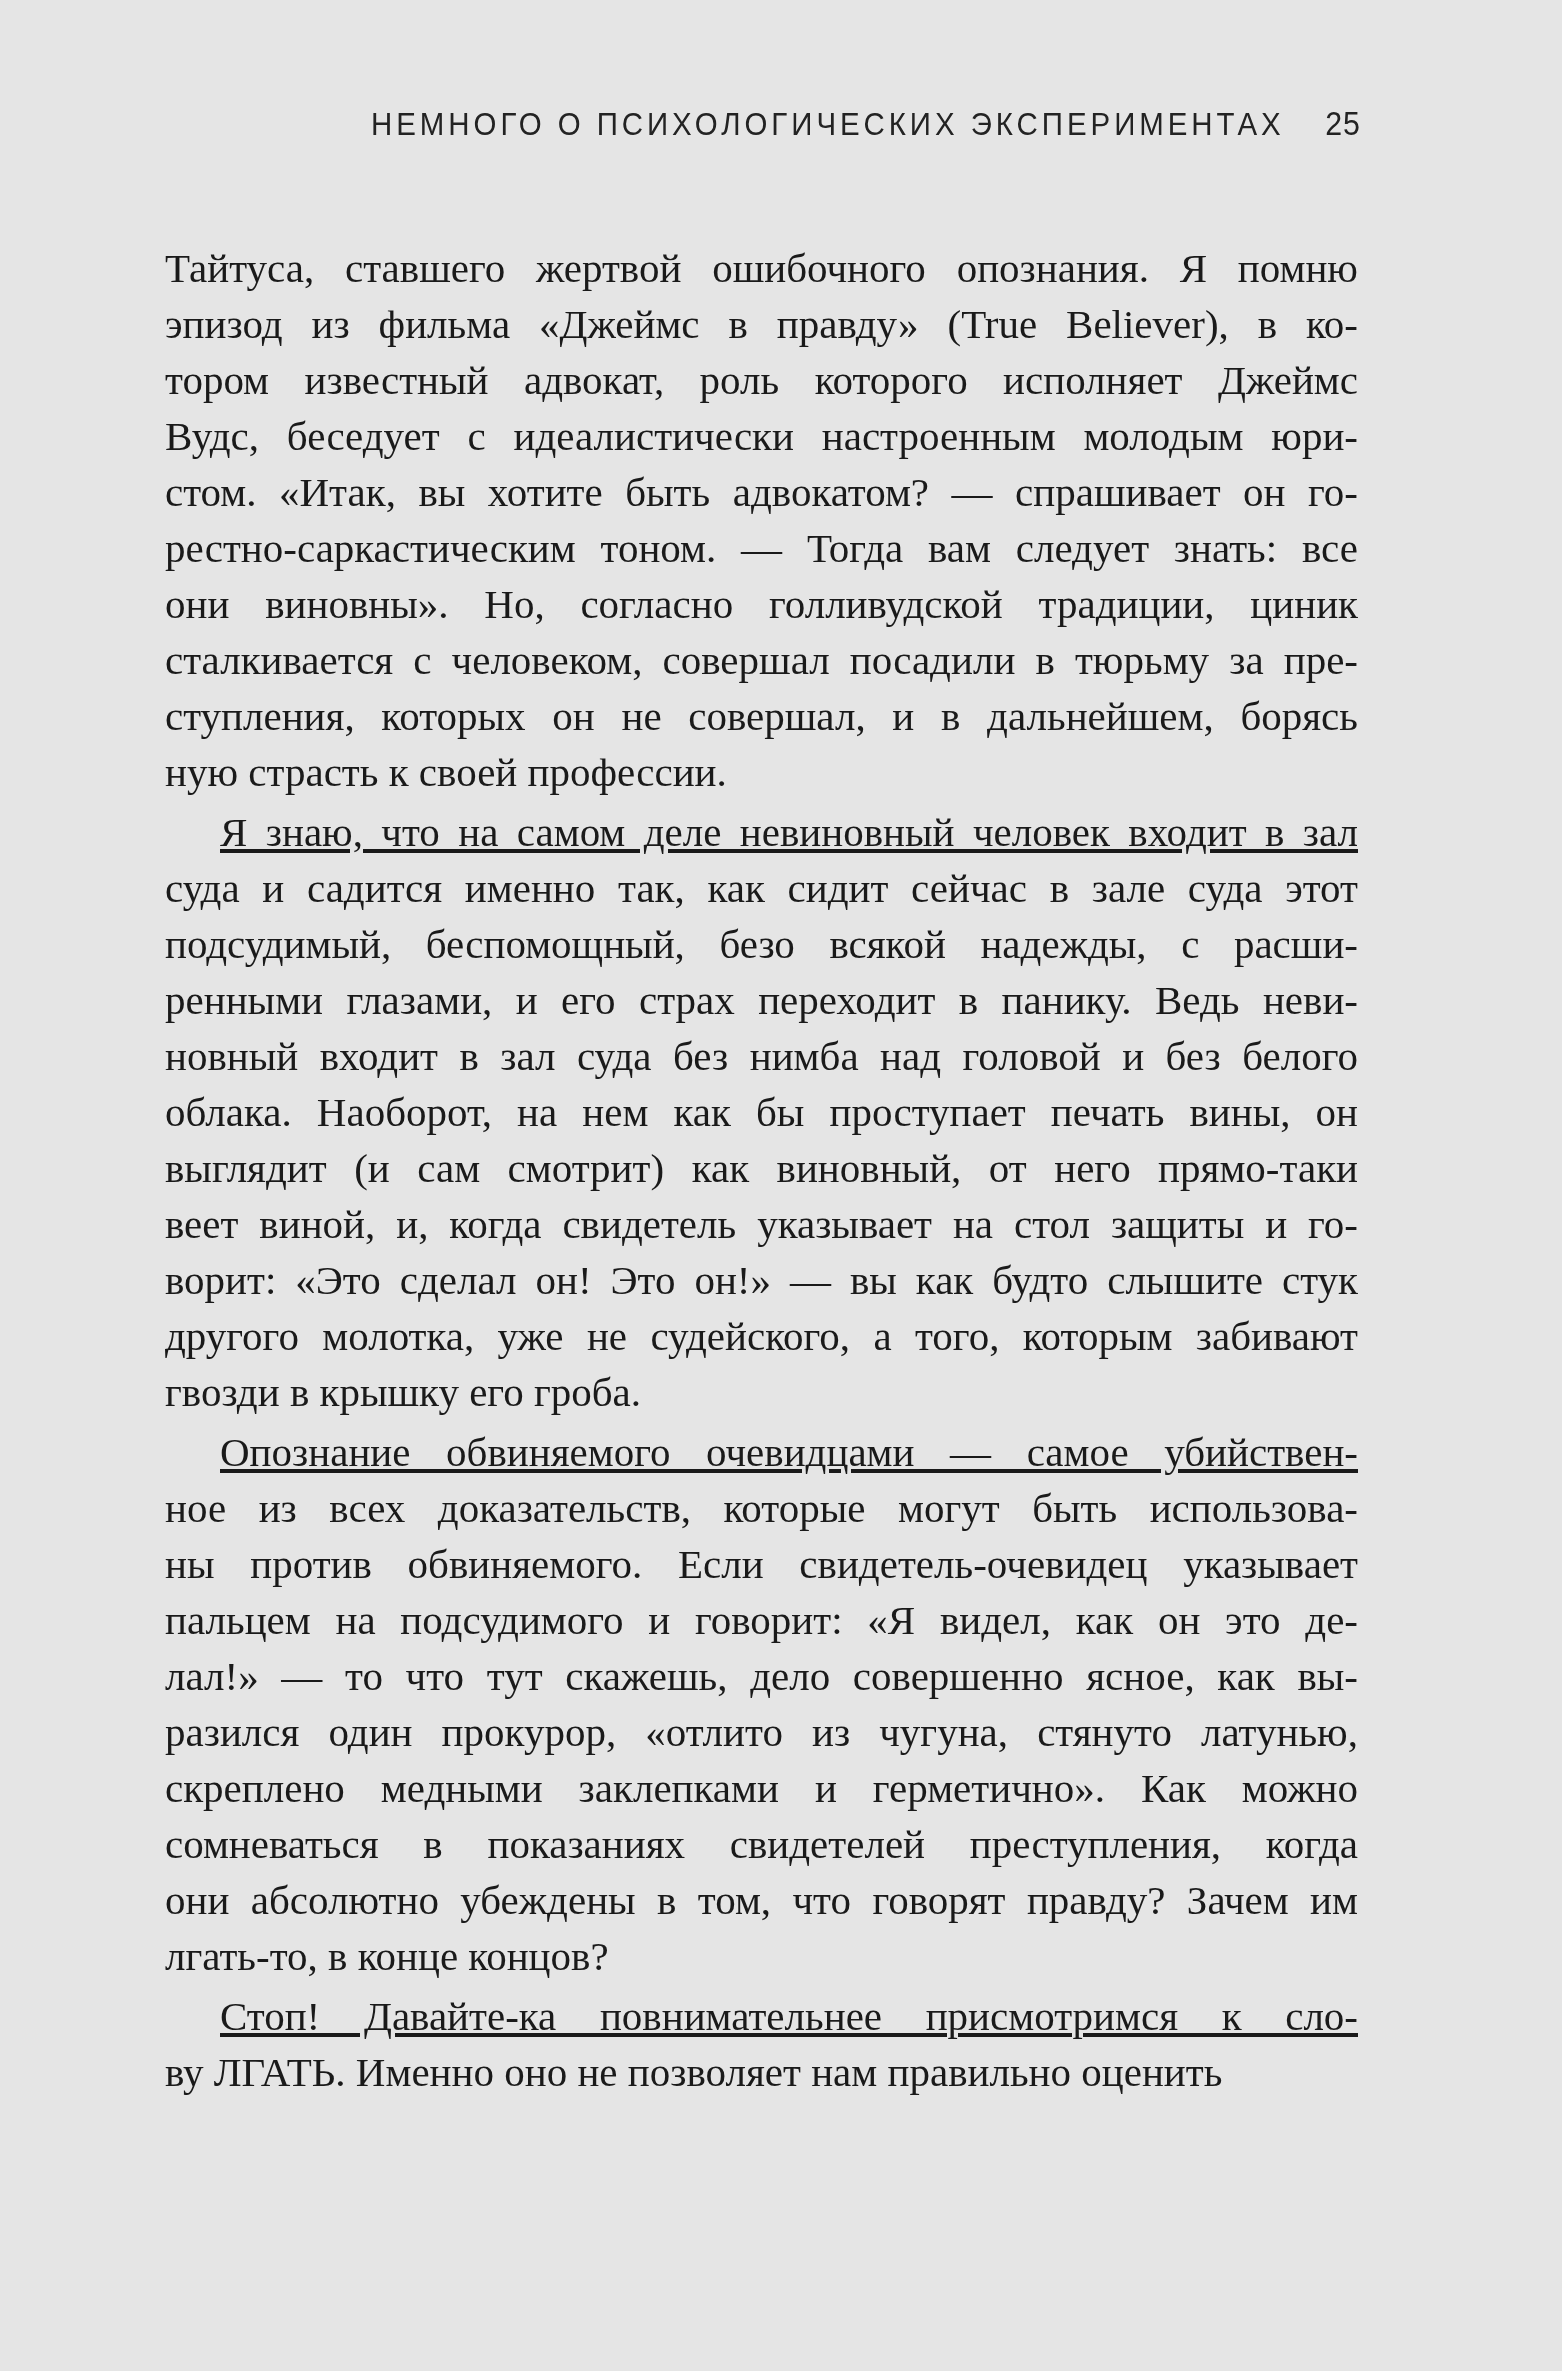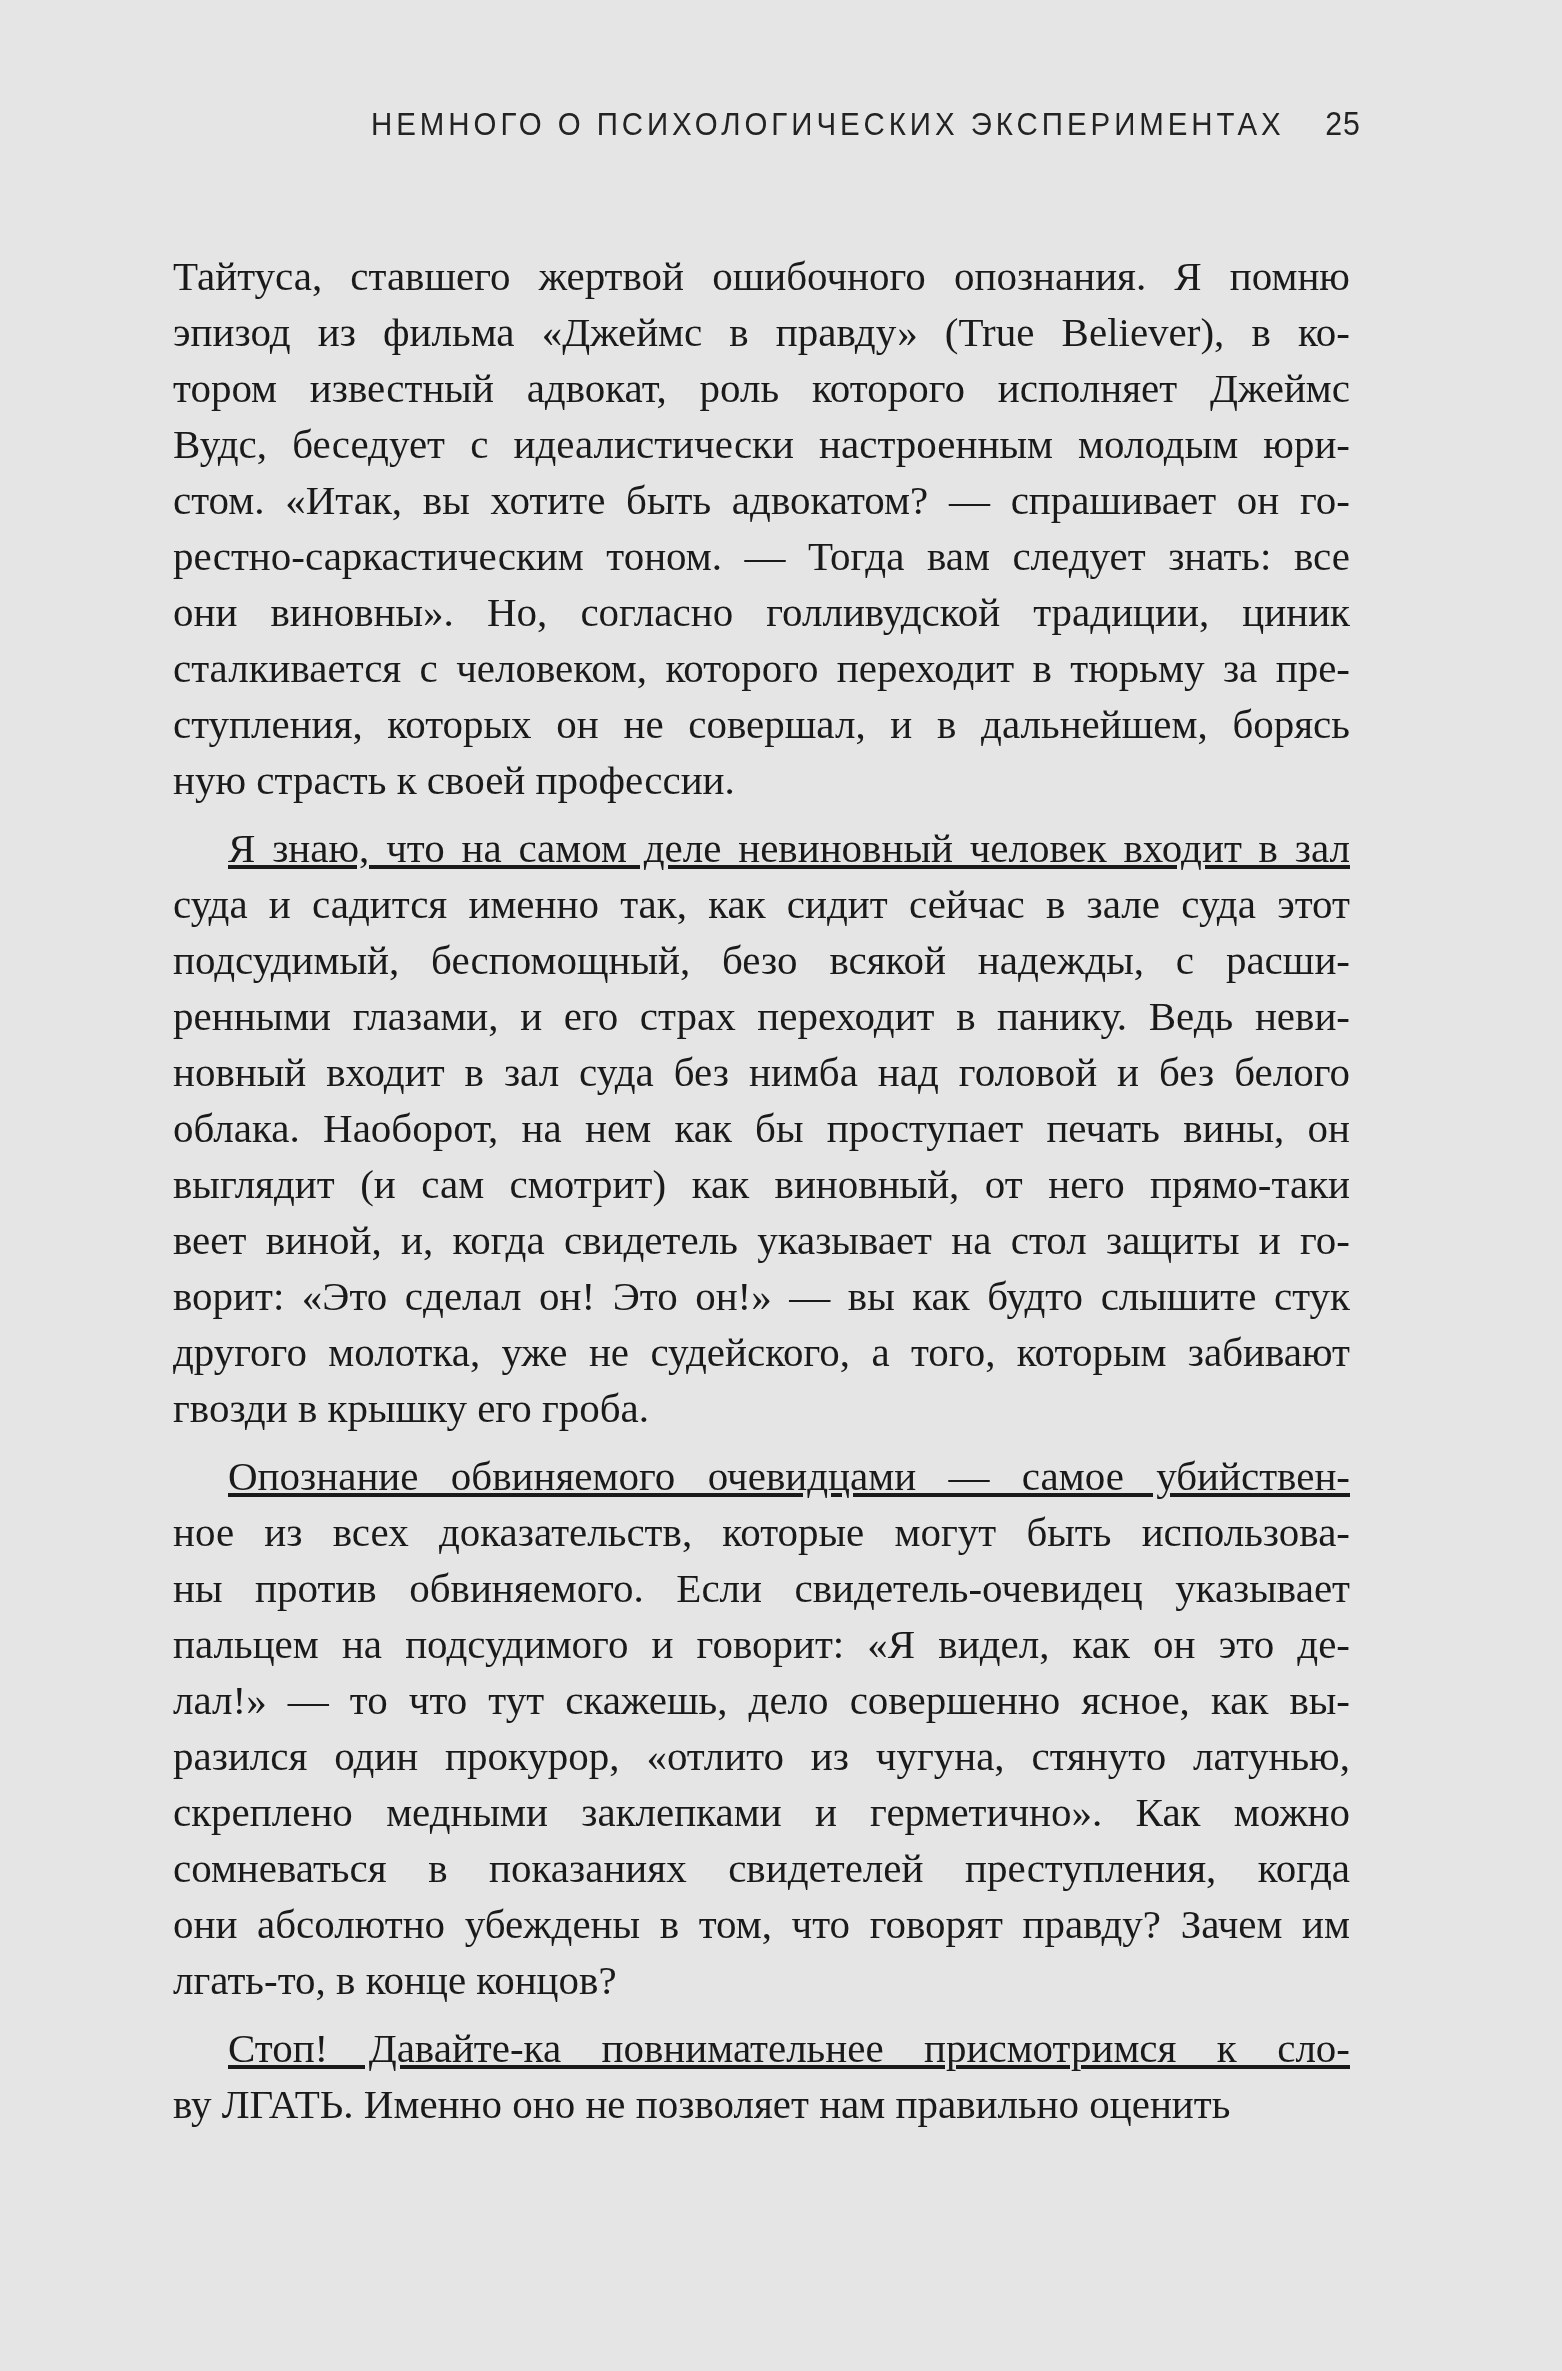--- a/index.html
+++ b/index.html
@@ -36,21 +36,21 @@
   }
   .body-text {
     position: absolute;
     left: 161px;
     top: 236px;
     width: 1201px;
     font-size: 41px;
     color: #1a1a1a;
   }
   .para {
-    margin: 12px;
+    margin: 4px;
   }
   .line {
     height: 56px;
     line-height: 56px;
     text-align: justify;
     text-align-last: justify;
     white-space: normal;
   }
   .line.last {
     text-align-last: left;
@@ -70,21 +70,21 @@
 
   <div class="body-text" id="body-text">
       <div class="para">
         <div class="line">Тайтуса, ставшего жертвой ошибочного опознания. Я помню</div>
         <div class="line">эпизод из фильма «Джеймс в правду» (True Believer), в ко-</div>
         <div class="line">тором известный адвокат, роль которого исполняет Джеймс</div>
         <div class="line">Вудс, беседует с идеалистически настроенным молодым юри-</div>
         <div class="line">стом. «Итак, вы хотите быть адвокатом? — спрашивает он го-</div>
         <div class="line">рестно-саркастическим тоном. — Тогда вам следует знать: все</div>
         <div class="line">они виновны». Но, согласно голливудской традиции, циник</div>
-        <div class="line">сталкивается с человеком, которого переходит в тюрьму за пре-</div>
+        <div class="line">сталкивается с человеком, совершал посадили в тюрьму за пре-</div>
         <div class="line">ступления, которых он не совершал, и в дальнейшем, борясь</div>
         <div class="line last">ную страсть к своей профессии.</div>
       </div>
       <div class="para">
         <div class="line indent">Я знаю, что на самом деле невиновный человек входит в зал</div>
         <div class="line">суда и садится именно так, как сидит сейчас в зале суда этот</div>
         <div class="line">подсудимый, беспомощный, безо всякой надежды, с расши-</div>
         <div class="line">ренными глазами, и его страх переходит в панику. Ведь неви-</div>
         <div class="line">новный входит в зал суда без нимба над головой и без белого</div>
         <div class="line">облака. Наоборот, на нем как бы проступает печать вины, он</div>

